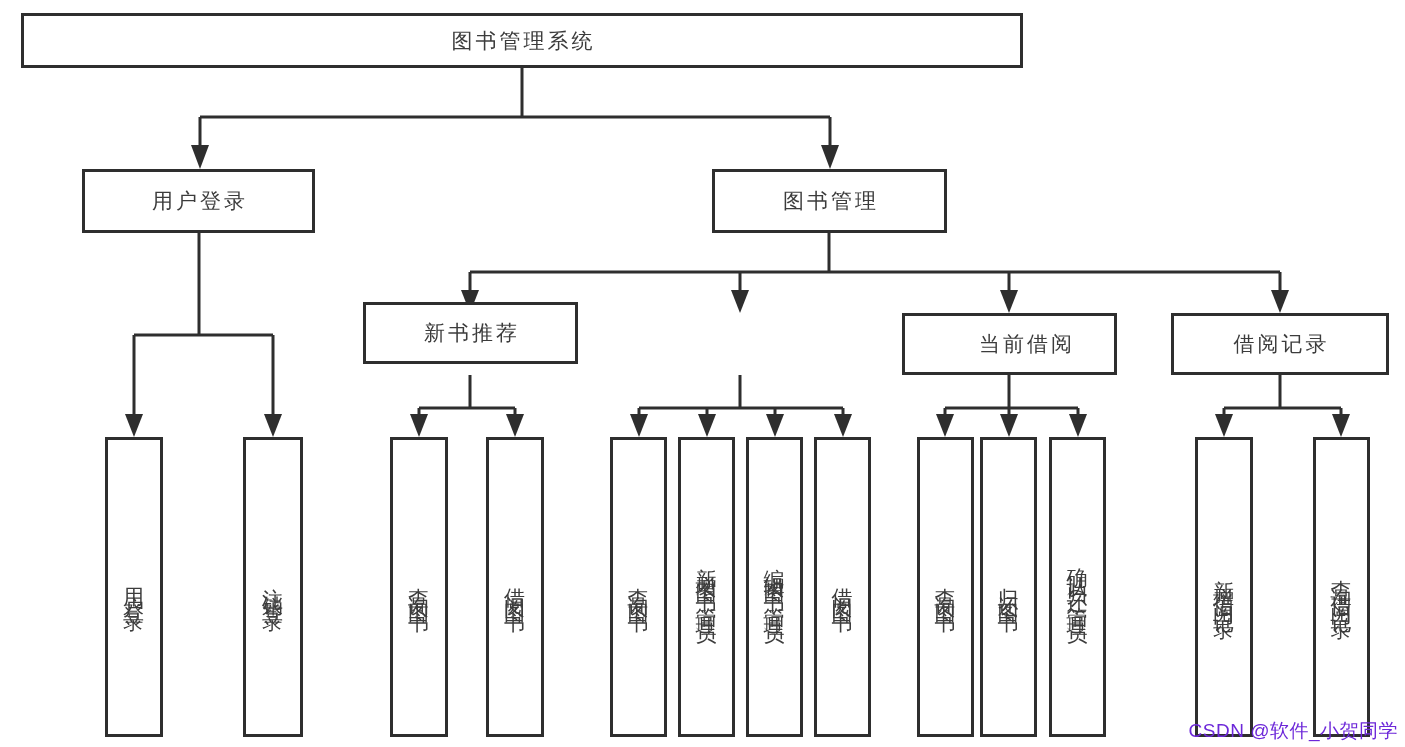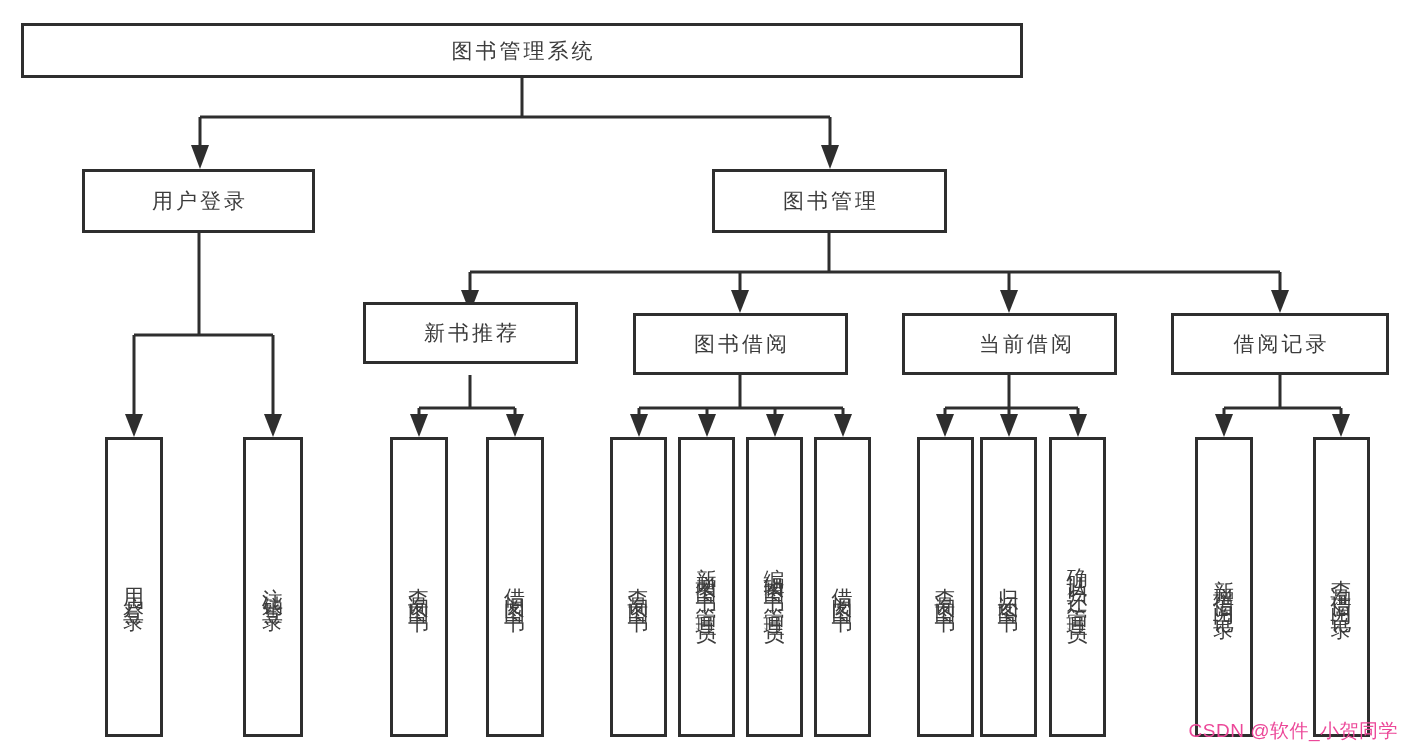--- a/index.html
+++ b/index.html
@@ -49,21 +49,21 @@
     text-indent: 0;
     line-height: 1;
     white-space: normal;
   }
   .watermark {
     position: absolute;
     right: 7px;
     bottom: 3px;
     font-size: 19px;
     letter-spacing: 0.5px;
-    color: #ec4899;
+    color: #6d28d9;
     z-index: 5;
     white-space: nowrap;
   }
 </style>
 </head>
 <body>
 
 <div class="canvas">
 
   <svg class="connectors" viewBox="0 0 1405 747" aria-hidden="true">
@@ -109,36 +109,33 @@
       <polygon points="1069,414 1087,414 1078,437"></polygon>
     </g>
 
     <g>
       <path d="M1280,375 V408 M1224,408 H1341 M1224,408 V419 M1341,408 V419"></path>
       <polygon points="1215,414 1233,414 1224,437"></polygon>
       <polygon points="1332,414 1350,414 1341,437"></polygon>
     </g>
   </svg>
 
-  <div class="node" style="left:21px; top:23px; width:1002px; height:55px;">
+  <div class="node" style="left:21px; top:13px; width:1002px; height:55px;">
     <span class="lbl">图书管理系统</span>
   </div>
 
   <div class="node" style="left:82px; top:169px; width:233px; height:64px;">
     <span class="lbl">用户登录</span>
   </div>
   <div class="node" style="left:712px; top:169px; width:235px; height:64px;">
     <span class="lbl">图书管理</span>
   </div>
 
   <div class="node" style="left:363px; top:302px; width:215px; height:62px;">
     <span class="lbl">新书推荐</span>
-  </div>
-  <div class="node" style="left:633px; top:313px; width:215px; height:62px;">
-    <span class="lbl">图书借阅</span>
   </div>
   <div class="node" style="left:902px; top:313px; width:215px; height:62px;padding-left:32px;">
     <span class="lbl">当前借阅</span>
   </div>
   <div class="node" style="left:1171px; top:313px; width:218px; height:62px;">
     <span class="lbl">借阅记录</span>
   </div>
 
   <div class="node leaf" style="left:105px; top:437px; width:58px; height:300px;">
     <span class="lbl">用户登录</span>

